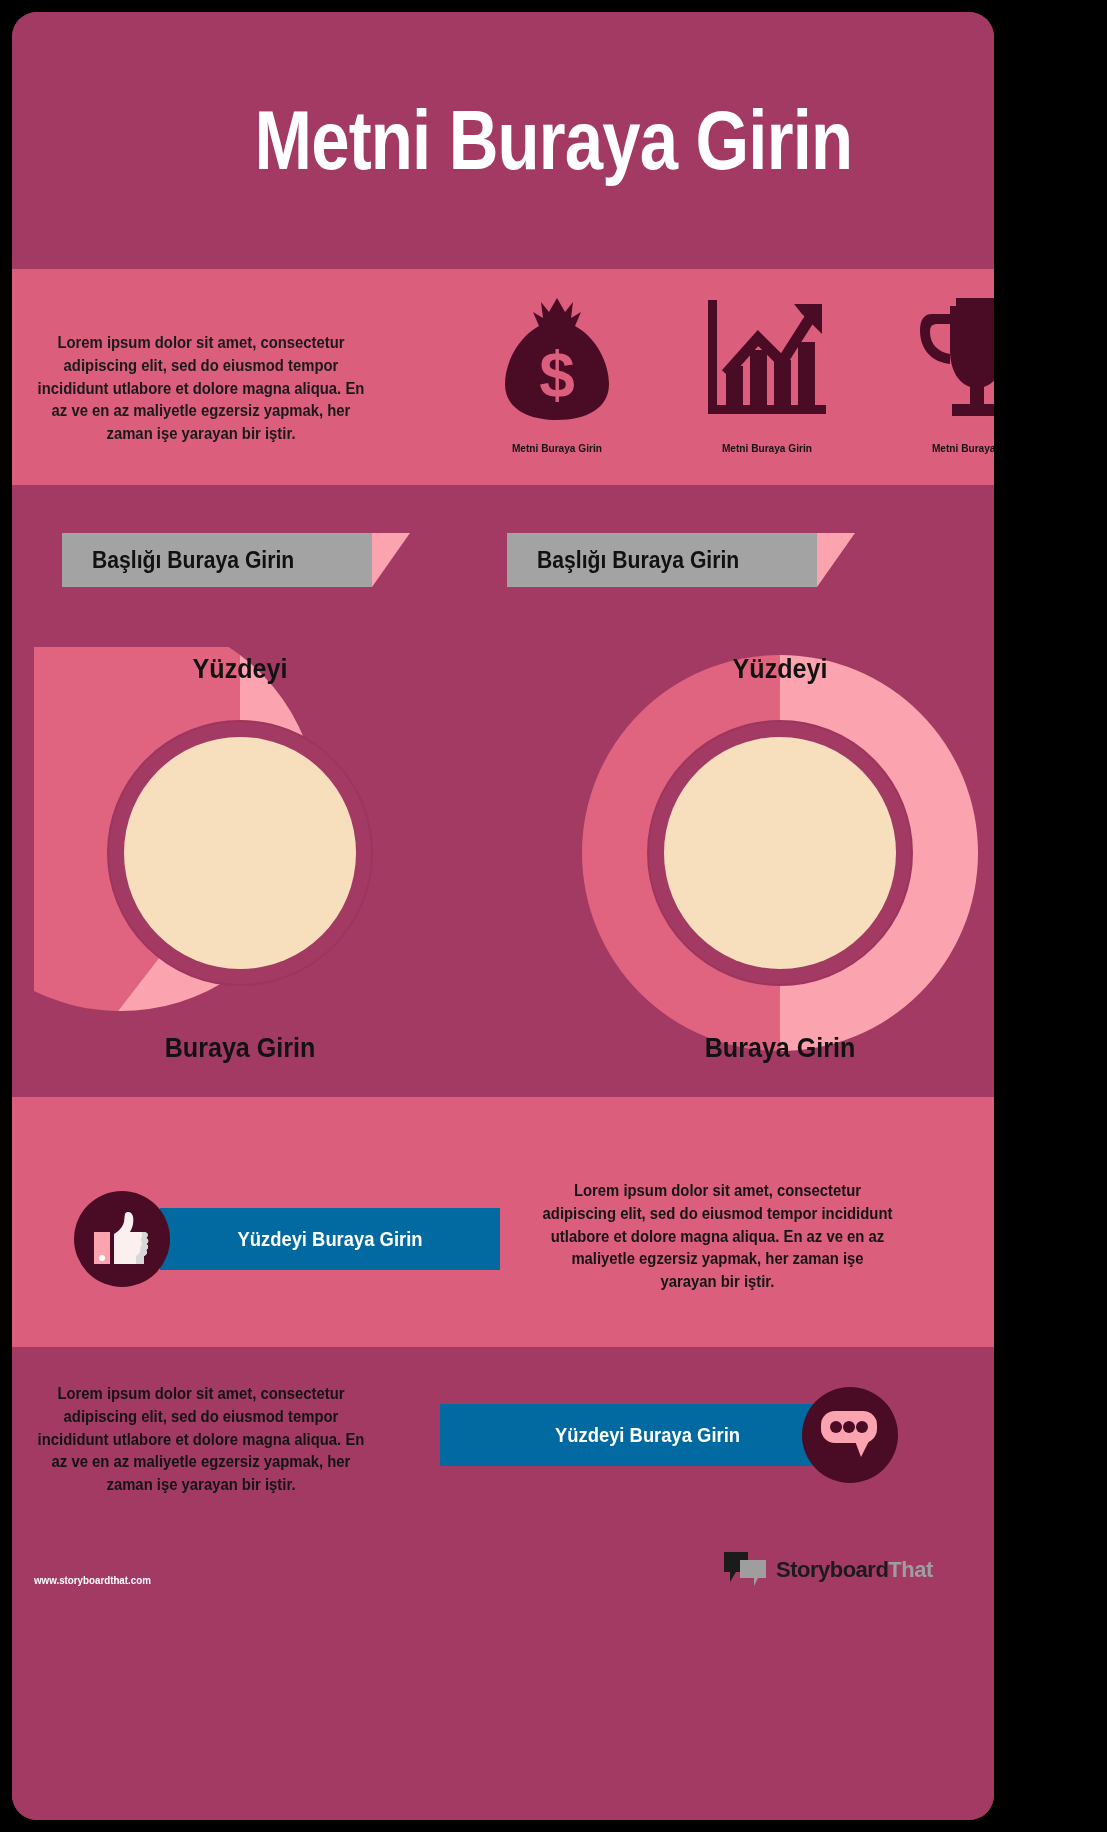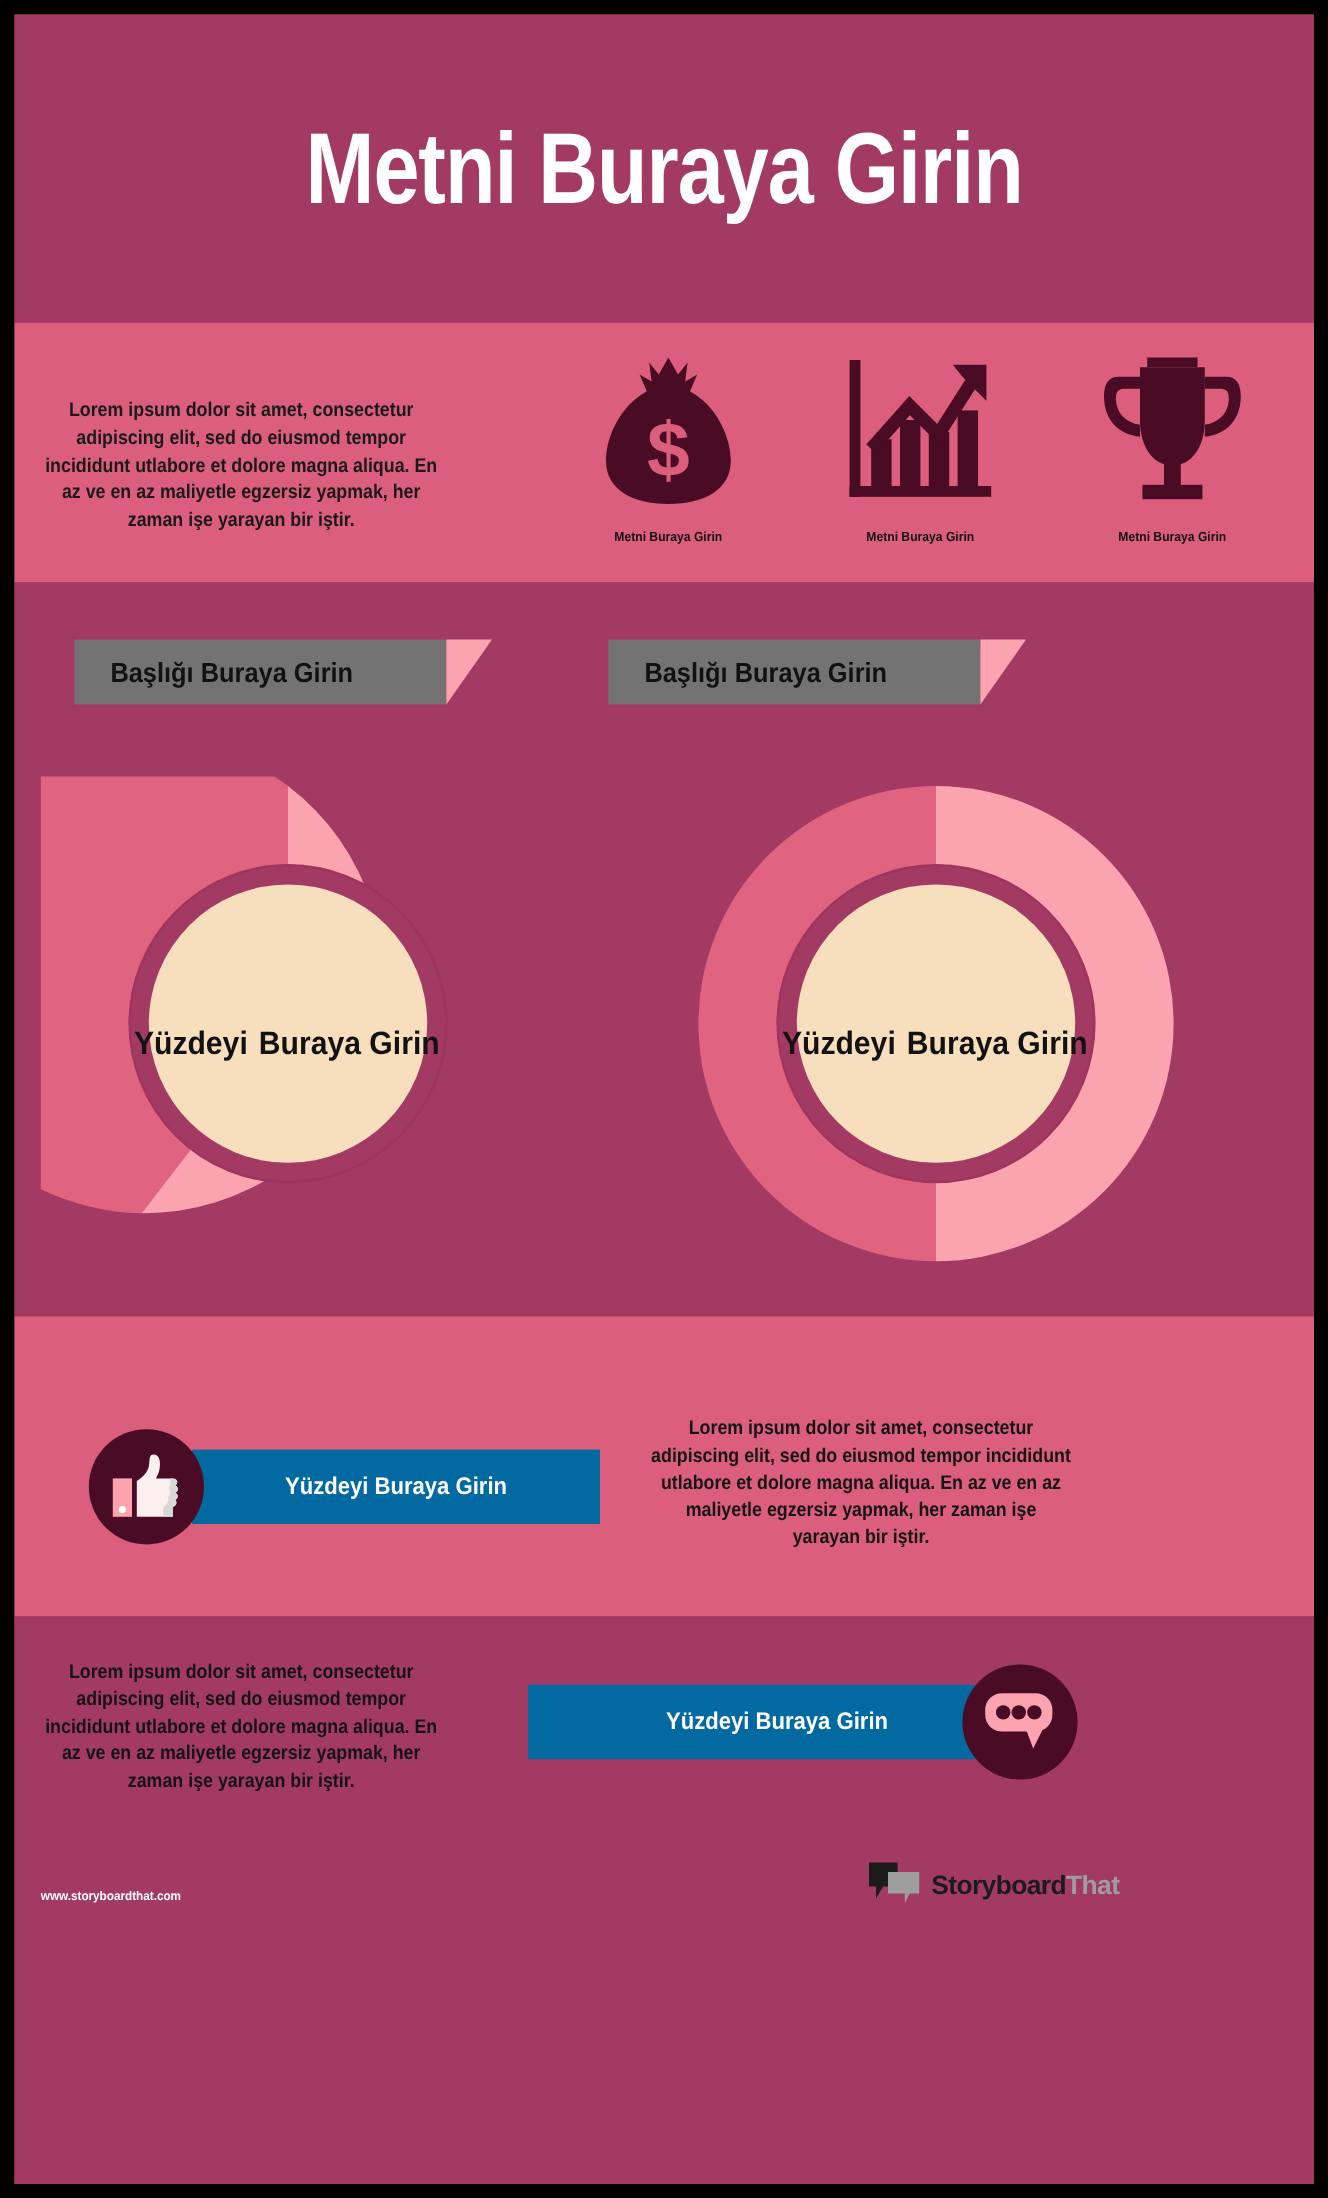--- a/index.html
+++ b/index.html
@@ -4,23 +4,24 @@
 <style>
   html,body{margin:0;padding:0;background:#000;}
   body{
     width:1107px;height:1832px;
     font-family:"Liberation Sans", sans-serif;
     overflow:hidden;
   }
   .poster{
     position:absolute;
     left:12px; top:12px;
-    width:1083px; height:1808px;
+    width:982px; height:1808px;
     background:#A33A63;
     overflow:hidden;
+    border-radius:25px;
   }
 
   
   .header{
     position:absolute;left:0;top:0;width:1083px;height:257px;
     background:#A33A63;
     display:flex;align-items:center;justify-content:center;
   }
   .header-title{
     color:#ffffff;
@@ -66,21 +67,21 @@
     white-space:nowrap;
   }
 
   
   .band-donuts{
     position:absolute;left:0;top:473px;width:1083px;height:612px;
     background:#A33A63;
   }
   .banner{
     position:absolute;top:48px;height:54px;
-    background:#737373;
+    background:#a3a3a3;
     display:flex;align-items:center;
   }
   .banner-1{left:50px;width:310px;}
   .banner-2{left:495px;width:310px;}
   .banner::after{
     content:"";position:absolute;left:100%;top:0;
     width:0;height:0;
     border-top:54px solid #FCA3B0;
     border-right:38px solid transparent;
   }
@@ -93,22 +94,22 @@
     transform-origin:left center;
     white-space:nowrap;
   }
   .donut{
     position:absolute;top:162px;width:412px;height:412px;
   }
   .donut-1{left:22px;}
   .donut-2{left:562px;}
   .donut svg{display:block;}
   .donut-center-text{
-    position:absolute;left:0;top:16px;width:412px;height:412px;
-    display:flex;flex-direction:row;align-items:center;justify-content:center;
+    position:absolute;left:0;top:6px;width:412px;height:412px;
+    display:flex;flex-direction:column;align-items:center;justify-content:space-between;
     pointer-events:none;
   }
   .donut-center-text span{
     color:#121212;font-size:27px;font-weight:bold;line-height:1.22;
     transform:scaleX(0.93);white-space:nowrap;
   }
 
   
   .band-thumbs{
     position:absolute;left:0;top:1085px;width:1083px;height:250px;

